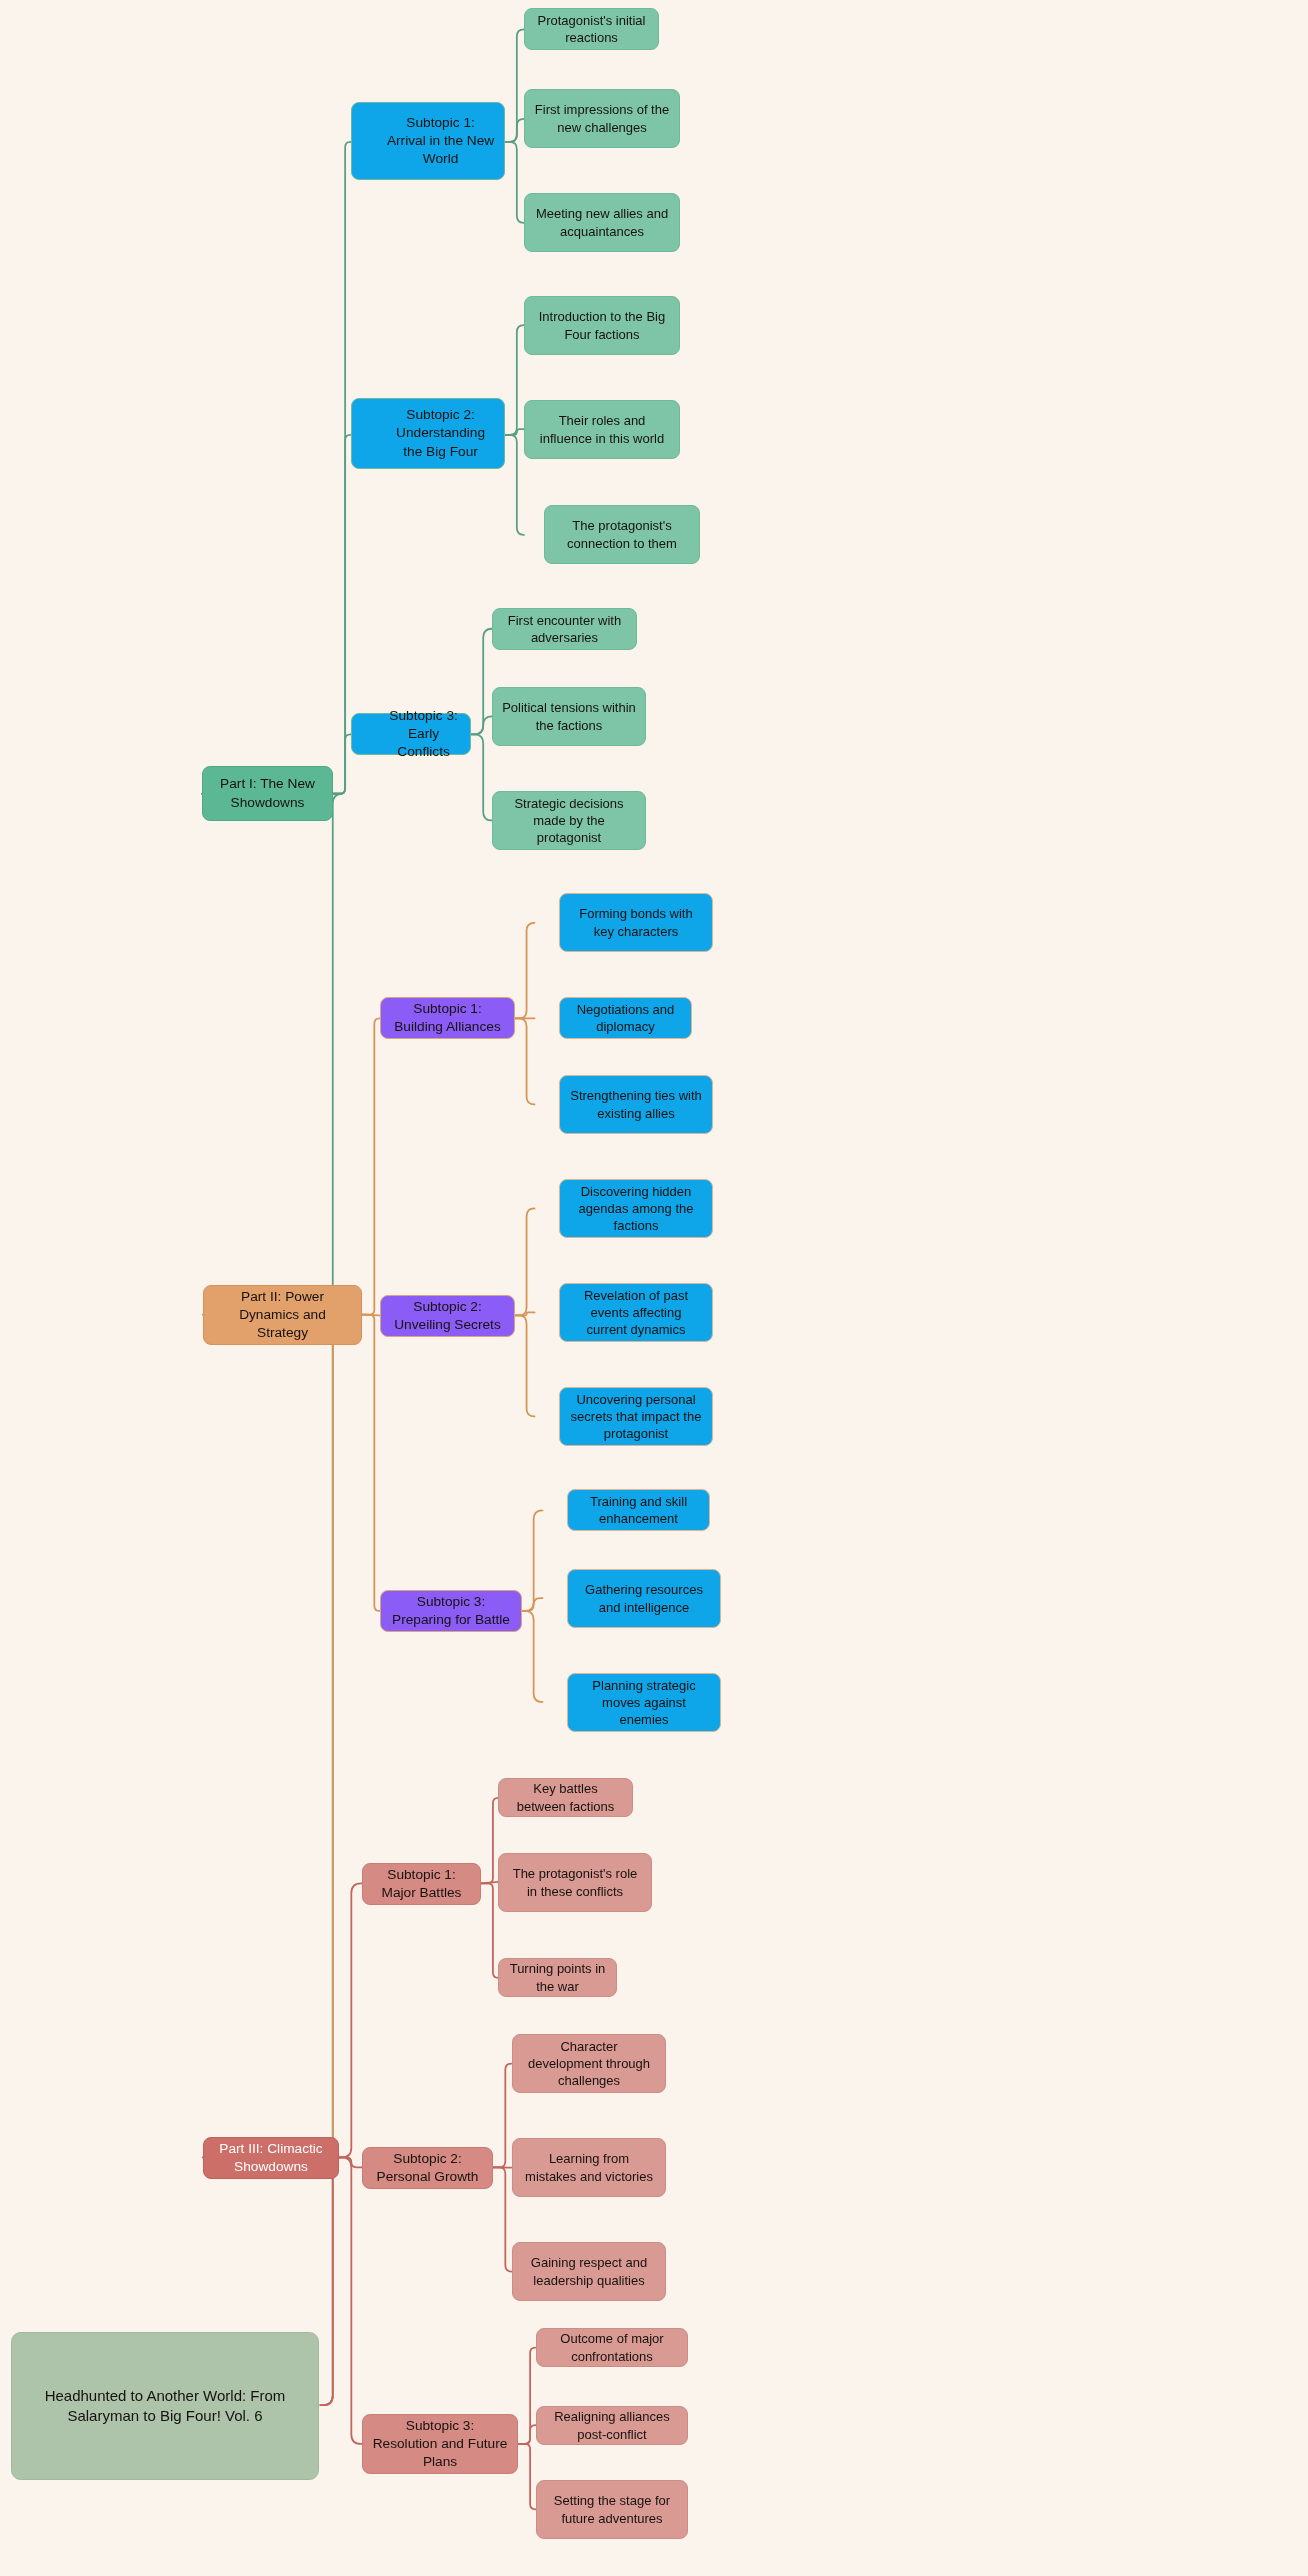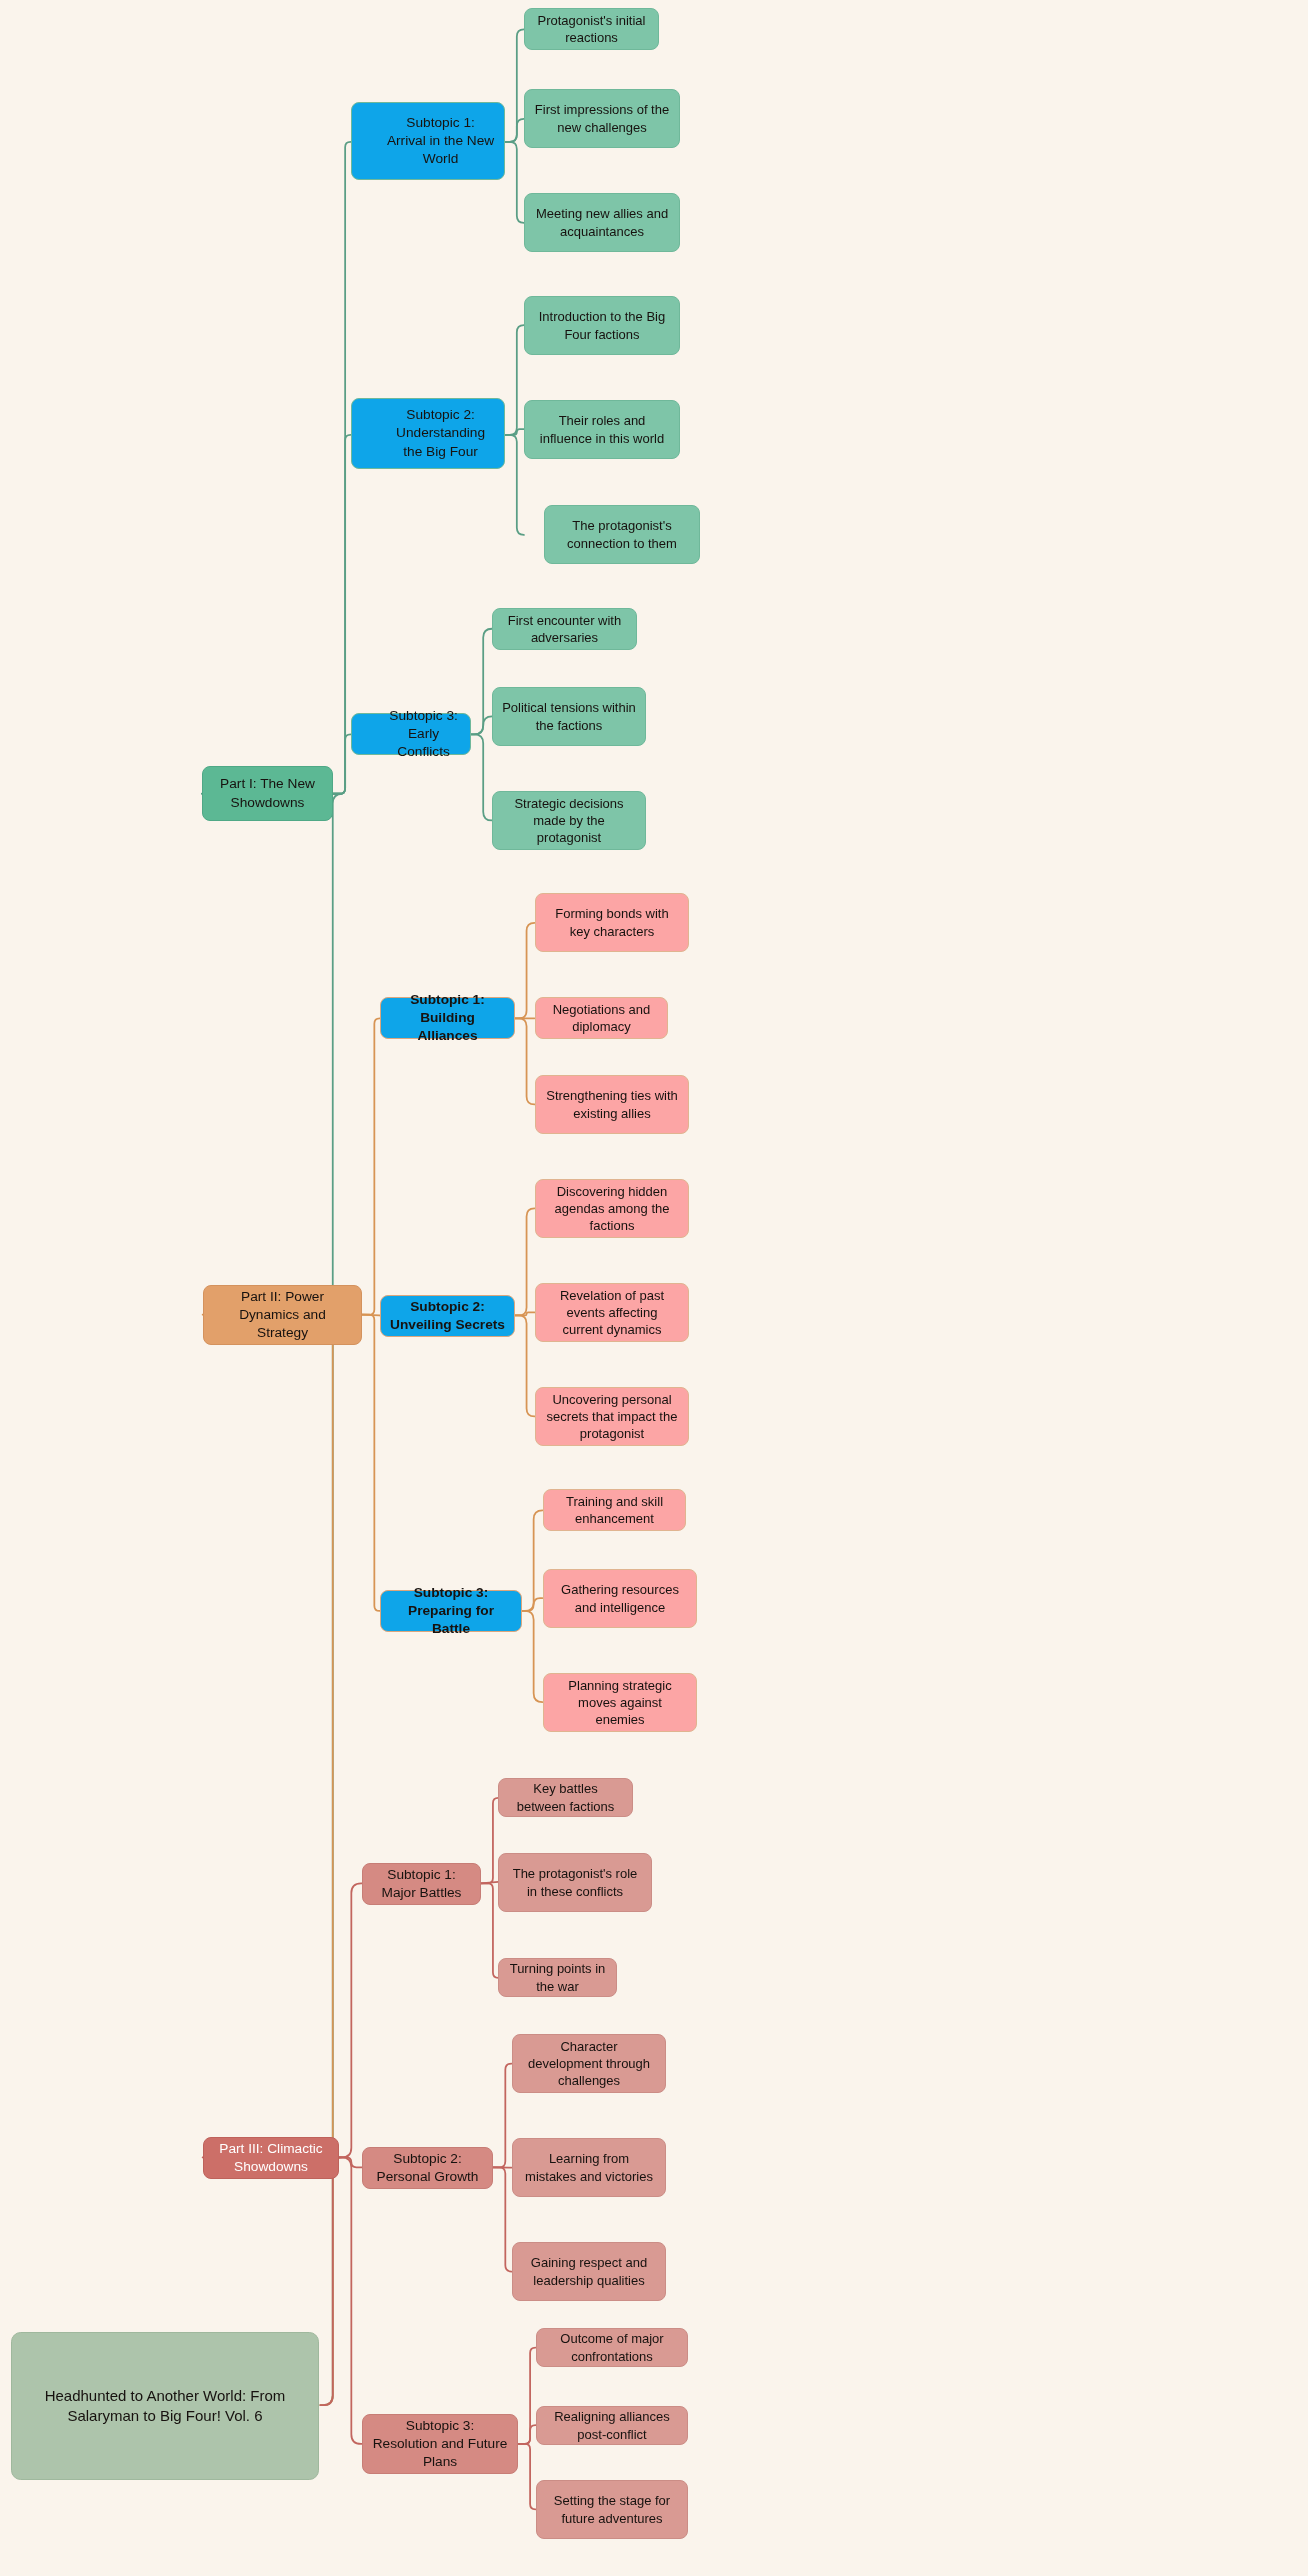--- a/index.html
+++ b/index.html
@@ -27,22 +27,22 @@
     background:#adc4ab;
     border:0.9px solid #9fb89d;
     border-radius:9.7px;
     font-size:15px;
   }
   .p1-part{background:#5cb894;border:0.9px solid #4fa886;}
   .p1-sub {background:#0ea5e9;border:0.9px solid #6fb89a;padding-left:34px;}
   .p1-leaf{background:#7ec5a8;border:0.9px solid #6fb89a;}
 
   .p2-part{background:#e2a06a;border:0.9px solid #d4925d;}
-  .p2-sub {background:#0ea5e9;border:0.9px solid #dba67d;font-weight:bold;}
-  .p2-leaf{background:#fca5a5;border:0.9px solid #e0b490;}
+  .p2-sub {background:#8b5cf6;border:0.9px solid #dba67d;}
+  .p2-leaf{background:#0ea5e9;border:0.9px solid #e0b490;margin-left:24px;}
 
   .p3-part{background:#cc6f68;border:0.9px solid #be625b;color:#ffffff;}
   .p3-sub {background:#d58a83;border:0.9px solid #c77d76;}
   .p3-leaf{background:#d99a93;border:0.9px solid #cb8d86;}
 </style>
 </head>
 <body>
 
 <div id="canvas">
   <svg class="links" id="links" viewBox="0 0 1478 2910">

